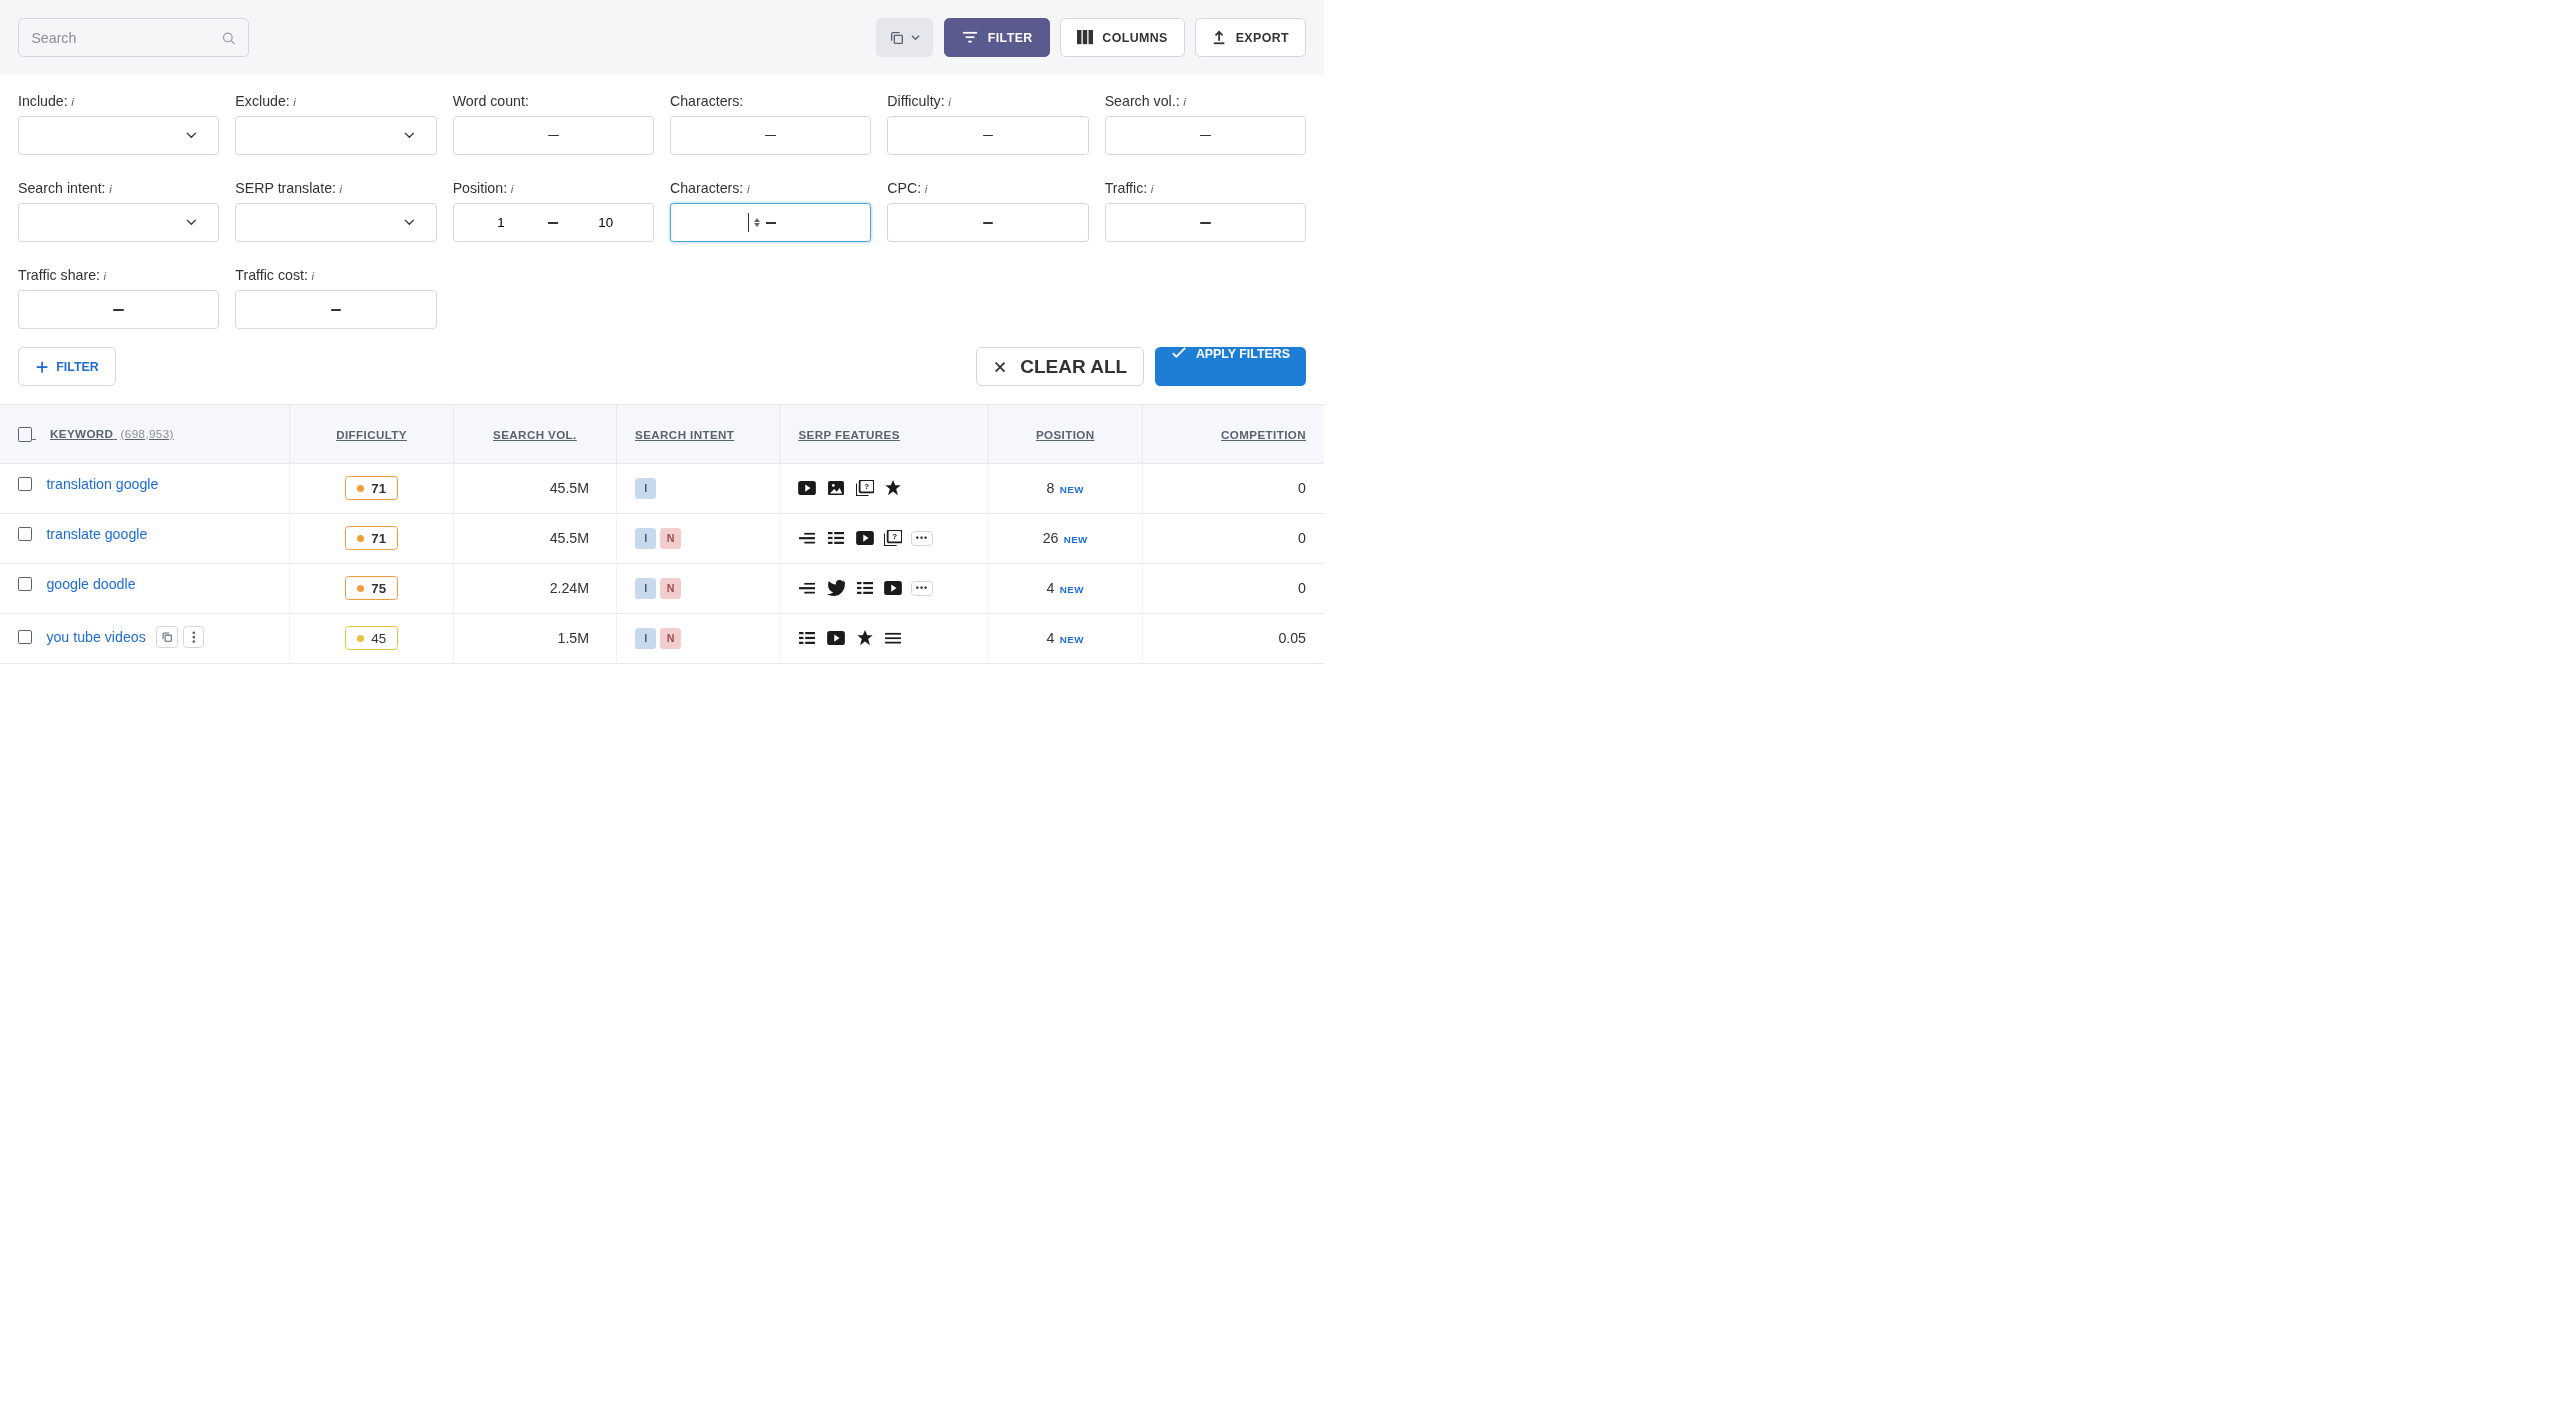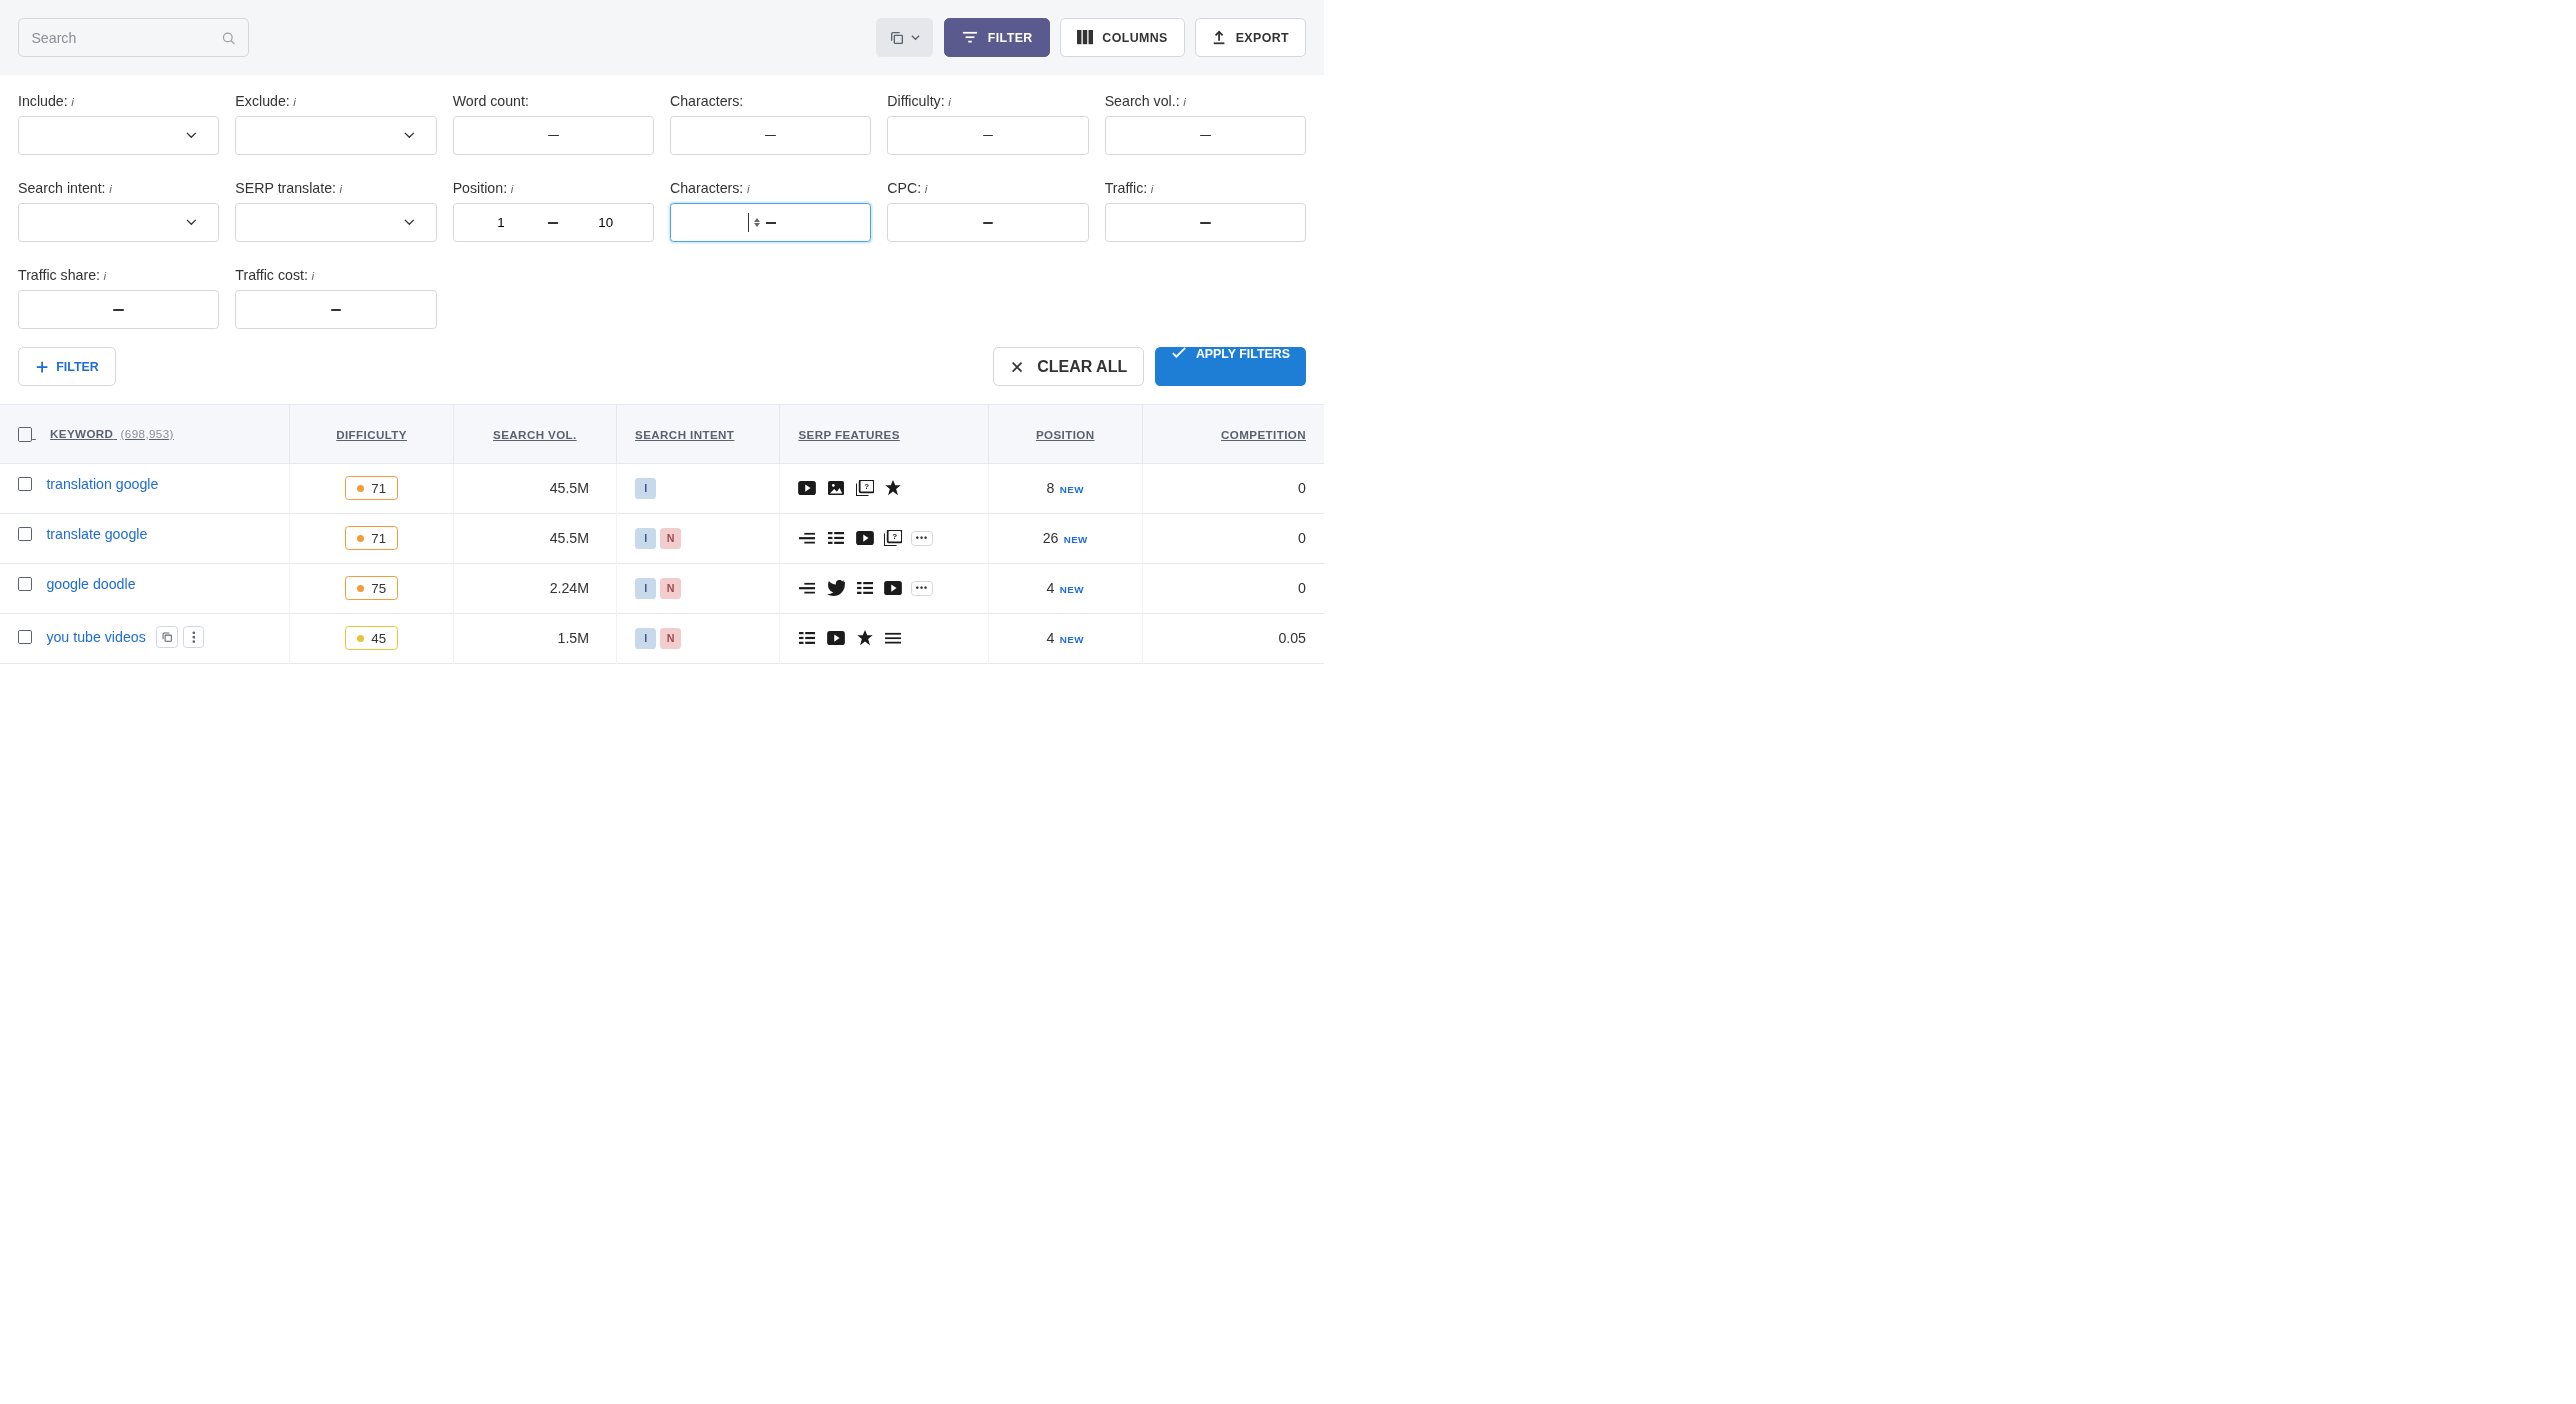--- a/index.html
+++ b/index.html
@@ -25,36 +25,36 @@
 .range-inner { display: flex; align-items: center; gap: 0; width: 100%; }
 .rinput { width: 50%; height: 100%; border: none; text-align: center; font-size: 13.3px; outline: none; background: transparent; }
 .rdash { width: 10.7px; height: 1.8px; background: #333; }
 .stepper { display: flex; flex-direction: column; gap: 0.9px; margin-right: 5.3px; }
 .stepper-up, .stepper-down { width: 0; height: 0; border-left: 3.6px solid transparent; border-right: 3.6px solid transparent; }
 .stepper-up { border-bottom: 4.4px solid #666; }
 .stepper-down { border-top: 4.4px solid #666; }
 .cursor-line { width: 0.9px; height: 19.6px; background: #333; margin: 0 5.3px 0 30px; }
 .actions-row { padding: 9px 18px 18px; display: flex; align-items: center; }
 .add-filter-btn { height: 39px; padding: 0 16px; border: 0.9px solid #d4d8de; border-radius: 5.3px; background: #fff; display: flex; align-items: center; gap: 7.1px; color: #1e6cd6; font-weight: 700; font-size: 12.4px; cursor: pointer; }
-.clear-btn { height: 39px; padding: 0 16px; border: 0.9px solid #d4d8de; border-radius: 5.3px; background: #fff; display: flex; align-items: center; gap: 13px; font-weight: 700; font-size: 16px; cursor: pointer; color: #333; }
+.clear-btn { height: 39px; padding: 0 16px; border: 0.9px solid #d4d8de; border-radius: 5.3px; background: #fff; display: flex; align-items: center; gap: 13px; font-weight: 700; font-size: 19px; cursor: pointer; color: #333; }
 .apply-btn { height: 39px; padding: 0 16px; border: none; border-radius: 5.3px; background: #1e7ed6; color: #fff; display: flex; align-items: flex-start; gap: 9px; font-weight: 700; font-size: 12.4px; cursor: pointer; margin-left: 10.7px; }
 .table { width: 100%; border-collapse: collapse; }
 .thead-row { background: #f5f7fa; border-top: 0.9px solid #e5e8ec; border-bottom: 0.9px solid #e5e8ec; }
 .th { padding: 21.3px 10.7px; text-align: center; font-size: 11.6px; font-weight: 700; letter-spacing: 0.4px; color: #5a6270; border-left: 0.9px solid #e5e8ec; text-decoration: underline; }
 .th:first-child { border-left: none; }
 .th.kw { text-align: left; padding-left: 18px; }
 .td-row { border-bottom: 0.9px solid #e5e8ec; }
 .td { padding: 12.4px 10.7px; text-align: center; border-left: 0.9px solid #f0f2f5; vertical-align: middle; }
 .td:first-child { border-left: none; text-align: center; padding-left: 18px; }
 .chk { width: 14.2px; height: 14.2px; border: 1.8px solid #5a6270; border-radius: 1.8px; display: inline-block; vertical-align: middle; cursor: pointer; }
 .kw-link { color: #1e6cd6; font-size: 14.2px; margin-left: 14.2px; cursor: pointer; }
 .row-actions { display: inline-flex; gap: 5.3px; margin-left: 10.7px; vertical-align: middle; }
 .row-act-btn { width: 21.3px; height: 21.3px; border: 0.9px solid #d4d8de; border-radius: 3.6px; display: flex; align-items: center; justify-content: center; cursor: pointer; }
 .diff-badge { display: inline-flex; align-items: center; gap: 7.1px; padding: 3.6px 10.7px; border-radius: 3.6px; font-size: 13.3px; font-weight: 400; }
-.diff-orange { border: 1.3px solid #f39c3a; }
+.diff-orange { border: 1.3px solid #f39c3a; font-weight: bold; }
 .diff-yellow { border: 1.3px solid #e8c43a; }
 .dot { width: 7.1px; height: 7.1px; border-radius: 50%; }
 .dot-orange { background: #f39c3a; }
 .dot-yellow { background: #e8c43a; }
 .intent-badge { display: inline-flex; width: 21.3px; height: 21.3px; align-items: center; justify-content: center; border-radius: 3.6px; font-size: 10.7px; font-weight: 600; margin-right: 3.6px; }
 .intent-i { background: #c9d9ec; color: #3a5a8a; }
 .intent-n { background: #f2cdce; color: #9e4a4a; }
 .serp-icons { display: flex; align-items: center; gap: 10.7px; justify-content: flex-start; padding-left: 7.1px; }
 .serp-icon { width: 18px; height: 18px; display: flex; align-items: center; justify-content: center; }
 .more-box { border: 0.9px solid #d4d8de; border-radius: 3.6px; padding: 1.8px 3.6px; font-size: 9px; font-weight: 700; letter-spacing: 0.9px; }

